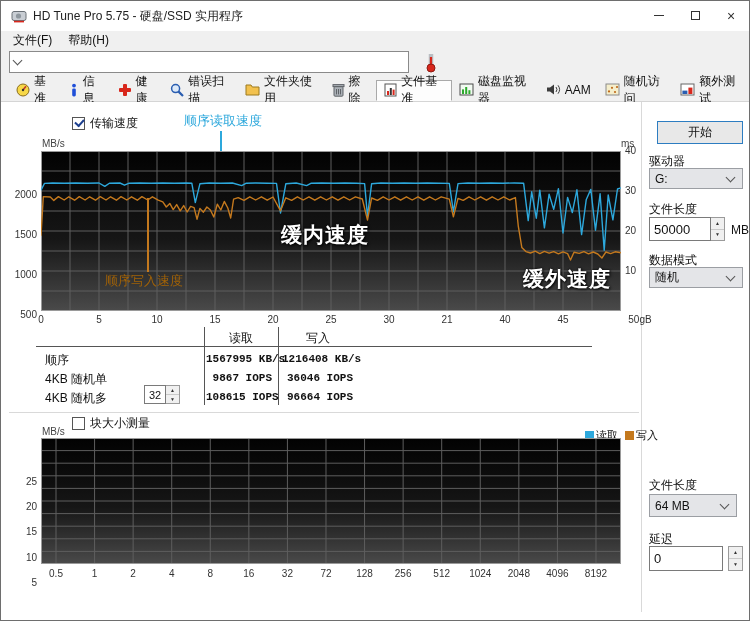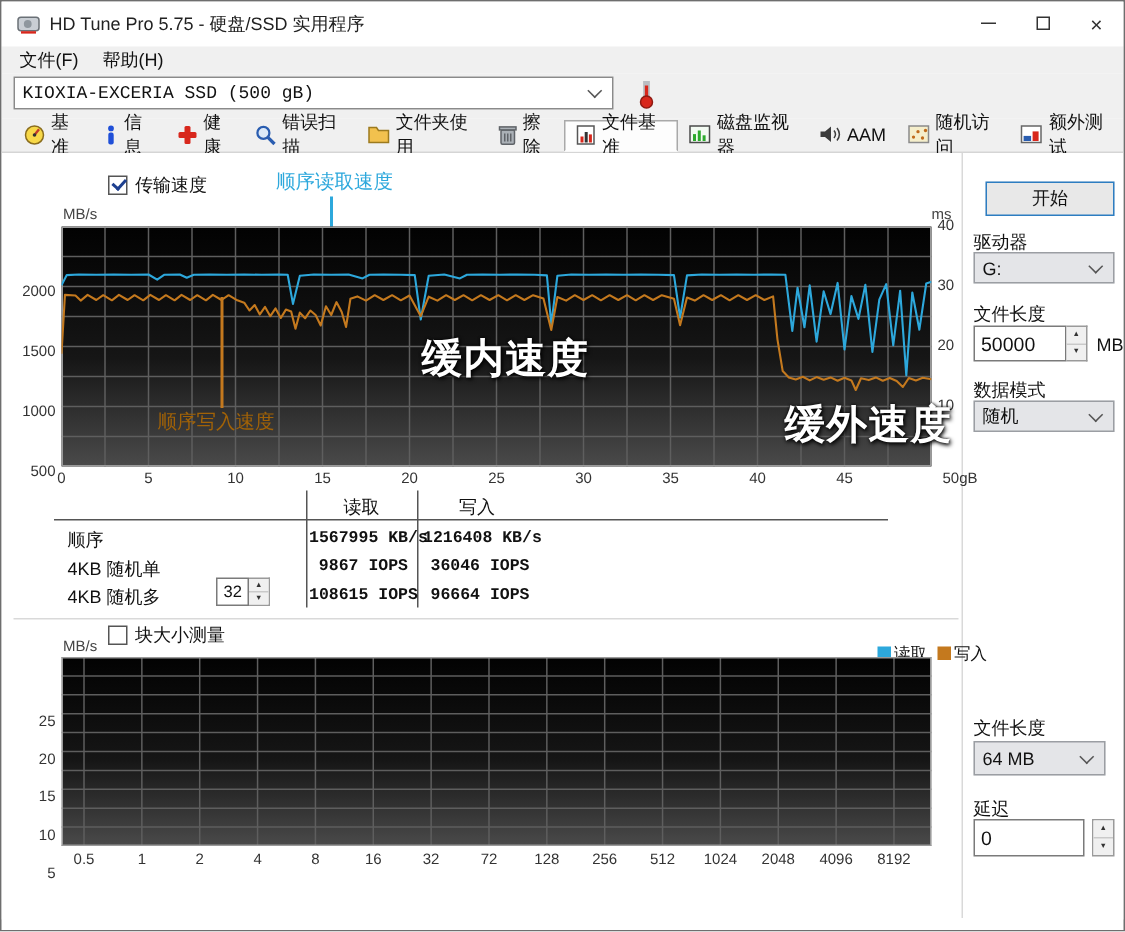--- a/index.html
+++ b/index.html
@@ -46,21 +46,21 @@
   .checkbox { display:flex; align-items:center; gap:5px;margin-left:28px; }
   .checkbox .box { width:13px; height:13px; background:#fff; border:1px solid #555; position:relative; }
   .checkbox .box.checked::after { content:""; position:absolute; left:2px; top:1px; width:7px; height:4px;
         border-left:2px solid #1d3f8f; border-bottom:2px solid #1d3f8f; transform:rotate(-48deg); }
 
   .axis-unit { font-size:10px; color:#444; }
   .tick { position:absolute; font-size:10px; color:#333; }
   .tick.c { text-align:center; } .tick.r { text-align:right;margin-top:44px; }
 
   .ann-label { position:absolute; font-size:13px; }
-  .big-label { position:absolute; font-size:27px; font-weight:bold; color:#fff;
+  .big-label { position:absolute; font-size:21px; font-weight:bold; color:#fff;
                text-shadow:1px 1px 3px #000, 0 0 2px #000; letter-spacing:1px; }
   .vline-ann { position:absolute; width:2px; }
 
   .tbl-line { position:absolute; background:#555; }
   .tbl-h { position:absolute; font-size:12px; text-align:center; }
   .tbl-lab { position:absolute; font-size:12px; }
   .tbl-val { position:absolute; font-family:"Liberation Mono", monospace; font-size:11px;
              font-weight:bold; text-align:right; white-space:nowrap; }
 
   .spin-group { position:absolute; display:flex; }
@@ -111,21 +111,20 @@
     </div>
   </div>
 
   <div class="menubar">
     <span class="menu-item">文件(F)</span>
     <span class="menu-item">帮助(H)</span>
   </div>
 
   <div class="toolbar">
     <div class="combo drive-combo abs" style="left:8px; top:2px; width:400px; height:22px;">
-      <span class="val">KIOXIA-EXCERIA SSD (500 gB)</span>
       <span class="chev"></span>
     </div>
     <span class="abs" style="left:424px; top:2px;">
       <svg width="12" height="22" viewBox="0 0 12 22">
           <line x1="6" y1="3" x2="6" y2="14" stroke="#b9bdc2" stroke-width="4.5"></line>
           <line x1="6" y1="6" x2="6" y2="14" stroke="#d8271c" stroke-width="2.2"></line>
           <circle cx="6" cy="17" r="4" fill="#d8271c" stroke="#8e1a12"></circle>
         </svg>
     </span>
     <span class="temp-text">一般</span>
@@ -357,21 +356,21 @@
       <span class="tick " style="left:624px; top:264px; width:18px;">10</span>
     </div>
   <div id="c1-x">
       <span class="tick c" style="left:25px; top:313px; width:30px;">0</span>
       <span class="tick c" style="left:83px; top:313px; width:30px;">5</span>
       <span class="tick c" style="left:141px; top:313px; width:30px;">10</span>
       <span class="tick c" style="left:199px; top:313px; width:30px;">15</span>
       <span class="tick c" style="left:257px; top:313px; width:30px;">20</span>
       <span class="tick c" style="left:315px; top:313px; width:30px;">25</span>
       <span class="tick c" style="left:373px; top:313px; width:30px;">30</span>
-      <span class="tick c" style="left:431px; top:313px; width:30px;">35</span>
+      <span class="tick c" style="left:431px; top:313px; width:30px;">21</span>
       <span class="tick c" style="left:489px; top:313px; width:30px;">40</span>
       <span class="tick c" style="left:547px; top:313px; width:30px;">45</span>
       <span class="tick c" style="left:624px; top:313px; width:30px;">50gB</span>
     </div>
 
   <div class="vline-ann" style="left:146px; top:197px; height:74px; background:#c4791e;"></div>
   <span class="ann-label" style="left:104px; top:271px; color:#a16207;">顺序写入速度</span>
 
   <span class="big-label" style="left:280px; top:220px;">缓内速度</span>
   <span class="big-label" style="left:522px; top:264px;">缓外速度</span>

